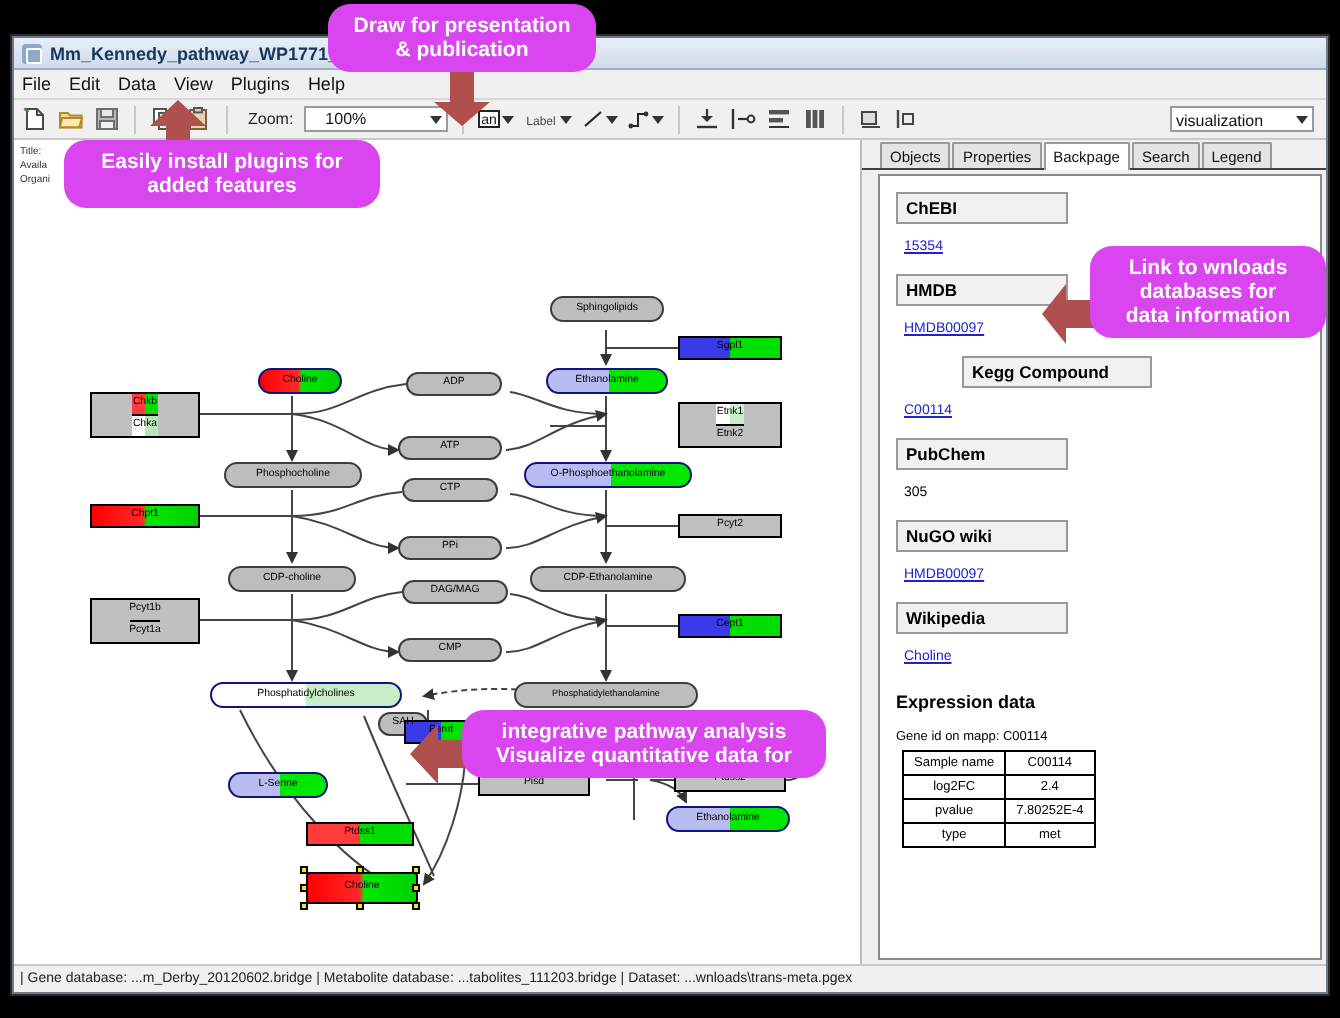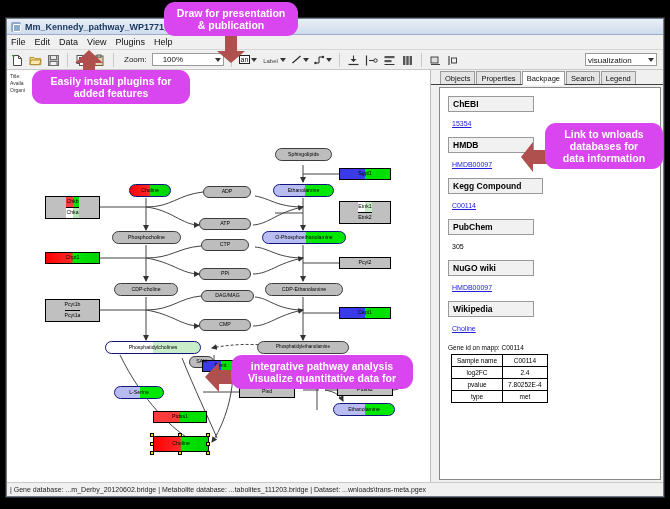--- a/index.html
+++ b/index.html
@@ -127,21 +127,21 @@
   }
   .tab.active { background:#fff; font-weight:normal; position:relative; top:1px; padding-bottom:2.5px;}
   #backpage {
     flex:1; background:#fff; margin:2px 2px 2px 8px; border:1px solid #888;
     overflow:hidden; padding:6px 8px; position:relative;
   }
   .db-head {
     background:#f1f1f1; border:1px solid #999; font-size:8.5px; font-weight:bold;
     color:#000; padding:2px 4px; width:86px; margin-top:7px;
   }
-  .db-head.wide { width:95px; }
+  .db-head.wide { width:95px;margin-left:33px; }
   .db-link {
     font-size:7px; color:#2020d8; text-decoration:underline; margin:3px 0 0 4px; display:inline-block;
   }
   .db-plain { font-size:7px; color:#000; margin:3px 0 0 4px; display:inline-block; }
   .exp-title { font-size:9px; font-weight:bold; color:#000; margin-top:11px; }
   .gene-id { font-size:6.5px; color:#000; margin-top:9px; }
   table.exp { border-collapse:collapse; margin-top:3px; margin-left:3px; }
   table.exp td {
     border:1px solid #000; font-size:6.5px; text-align:center; padding:2px 5px;
     color:#000; height:11px; min-width:42px;
@@ -533,20 +533,21 @@
 
         <div class="db-head">PubChem</div>
         <span class="db-plain">305</span>
 
         <div class="db-head">NuGO wiki</div>
         <a class="db-link">HMDB00097</a>
 
         <div class="db-head">Wikipedia</div>
         <a class="db-link">Choline</a>
 
+        <div class="exp-title">Expression data</div>
         <div class="gene-id">Gene id on mapp: C00114</div>
 
         <table class="exp">
           <tbody>
               <tr>
             <td>Sample name</td>
             <td>C00114</td>
           </tr>
           <tr>
             <td>log2FC</td>

